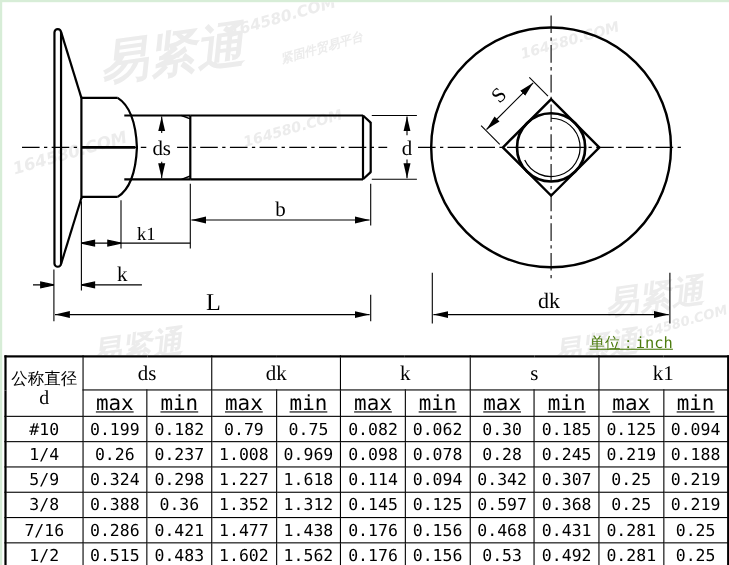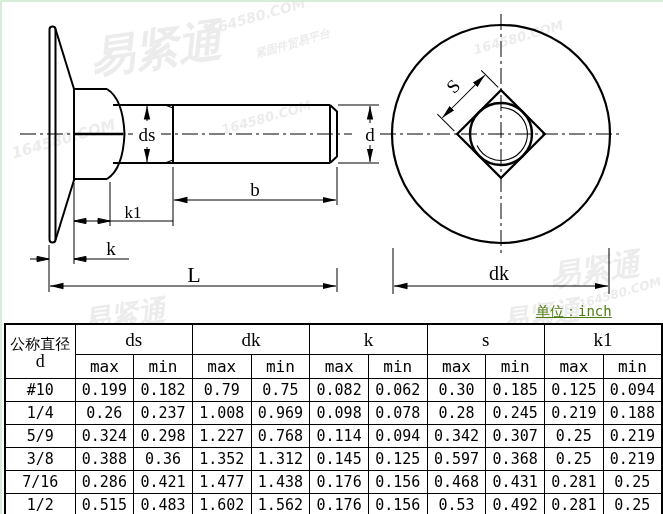--- a/index.html
+++ b/index.html
@@ -25,21 +25,21 @@
     font-family:"DejaVu Sans Mono", monospace;color:#000;
   }
   table.spec th, table.spec td{
     border:1px solid #000;text-align:center;vertical-align:middle;
     padding:0;overflow:hidden;font-weight:normal;
   }
   table.spec{border:2px solid #000;}
   col.c0{width:70px;}
   tr.r1 th{height:29px;font-family:"Liberation Serif", serif;font-size:19px;margin-top:29px;}
   tr.r1 th.corner{font-size:15px;font-family:"DejaVu Sans", sans-serif;}
-  tr.r2 th{height:23px;font-size:16px;}
+  tr.r2 th{height:23px;font-size:19px;text-decoration:underline;}
   table.spec tbody td{height:22px;font-size:15px;}
   .corner .sub{font-family:"Liberation Serif", serif;font-size:18px;line-height:14px;}
   svg text{fill:#000;font-family:"Liberation Serif", serif;}
 </style>
 </head>
 <body>
 
 <div class="stage">
 
   <span class="wm" style="left:88px;top:18px;font-size:44px;transform:rotate(-8deg);">易紧通</span>
@@ -228,21 +228,21 @@
           <td>0.28</td>
           <td>0.245</td>
           <td>0.219</td>
           <td>0.188</td>
         </tr>
         <tr>
           <td>5/9</td>
           <td>0.324</td>
           <td>0.298</td>
           <td>1.227</td>
-          <td>0.768</td>
+          <td>1.618</td>
           <td>0.114</td>
           <td>0.094</td>
           <td>0.342</td>
           <td>0.307</td>
           <td>0.25</td>
           <td>0.219</td>
         </tr>
         <tr>
           <td>3/8</td>
           <td>0.388</td>

